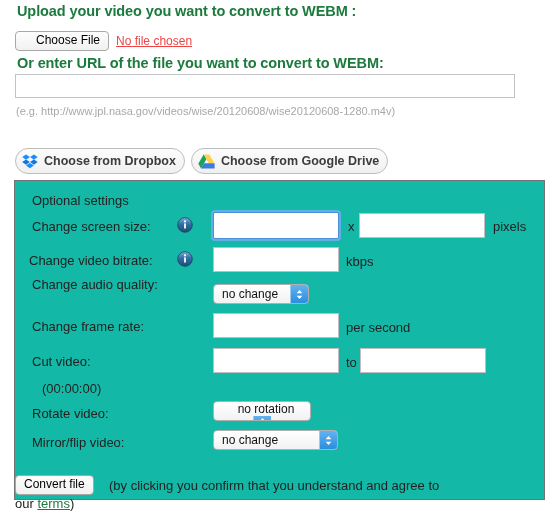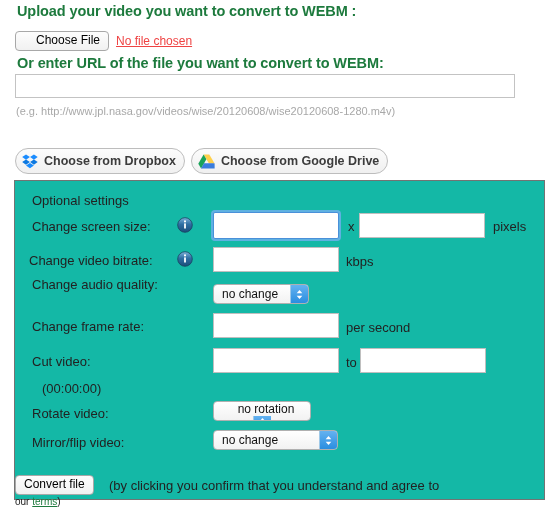--- a/index.html
+++ b/index.html
@@ -187,21 +187,21 @@
   }
   .footer-note {
     position: absolute; left: 94px; top: 1px;
     width: 420px;
     font-size: 13px;
     color: #222;
     line-height: 20px;
   }
   .footer-note-2 {
     position: absolute; left: 0px; top: 21px;
-    font-size: 10px; color: #222;
+    font-size: 13px; color: #222;
   }
   .terms-link {
     color: #1d7a3d;
     text-decoration: underline;
     cursor: pointer;
   }
 </style>
 </head>
 <body>
 

